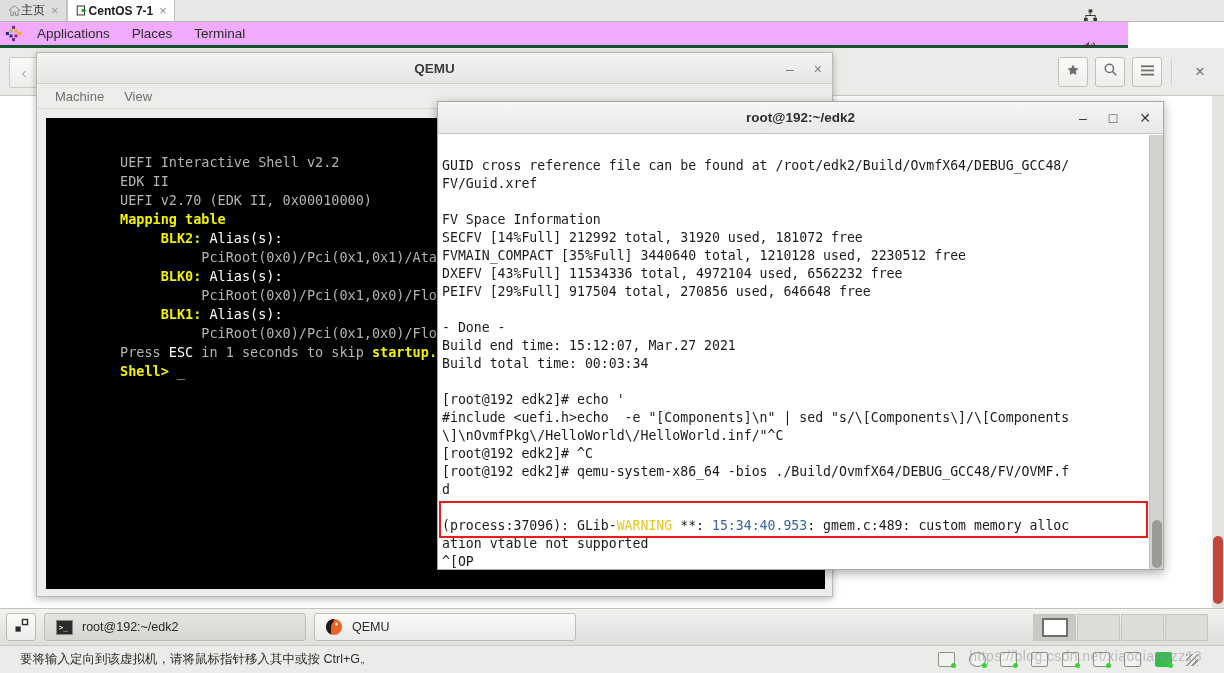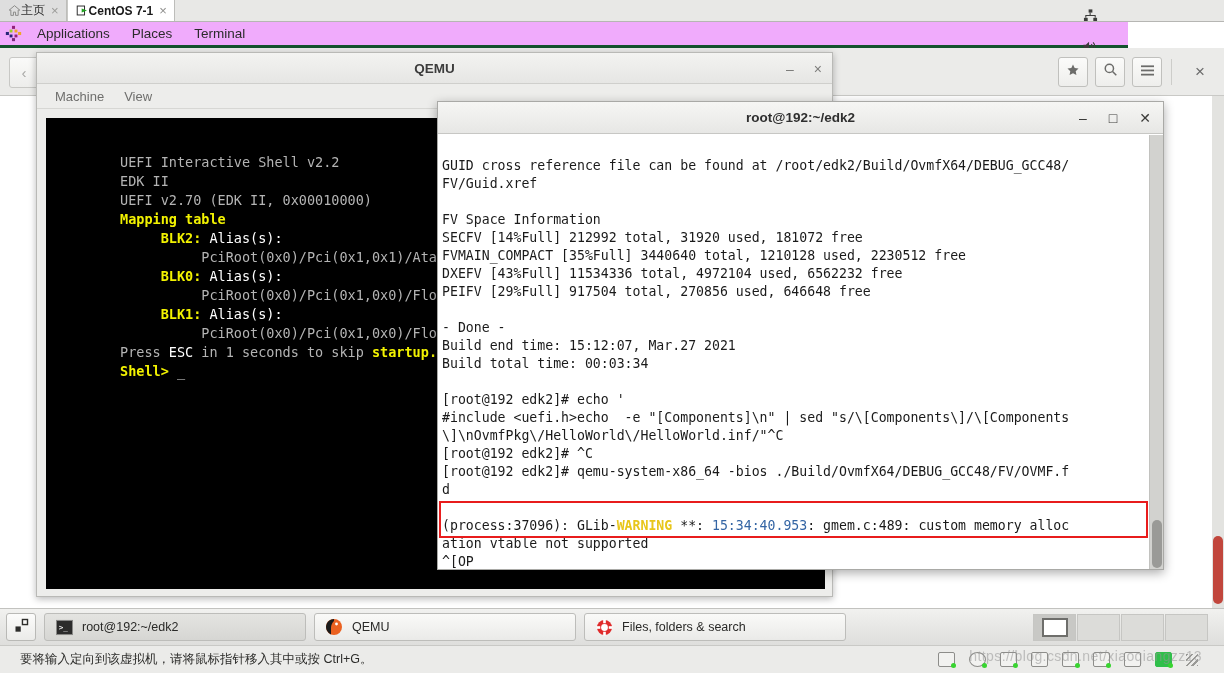--- a/index.html
+++ b/index.html
@@ -140,21 +140,21 @@
   .term-body {
     position: absolute; left: 0; top: 33px; right: 0; bottom: 0;
     background: #ffffff; overflow: hidden;
   }
   .term-text {
     font-family: "DejaVu Sans Mono", monospace;
     font-size: 13.2px; line-height: 18px;
     color: #1a1a1a; white-space: pre;
     padding: 22px 0 0 4px;
   }
-  .term-text .warn { color: #e8c61a; font-weight: bold; }
+  .term-text .warn { color: #e8c61a; font-weight: normal; }
   .term-text .tstamp { color: #3465a4; }
   .term-scroll {
     position: absolute; right: 0; top: 33px; width: 14px; bottom: 0;
     background: #d2d2cf; border-left: 1px solid #c2c2bf;
   }
   .term-thumb {
     position: absolute; left: 2px; width: 10px; border-radius: 5px;
     background: #9a9a97;
     top: 385px; height: 48px;
   }
@@ -420,33 +420,20 @@
   <div class="tb-item">
     <span class="tb-ico">
       <svg width="18" height="18" viewBox="0 0 18 18">
         <circle cx="9" cy="9" r="8" fill="#eb6120"></circle>
         <path d="M9 1a8 8 0 00-3 15.4V10c0-3 1.4-5.6 3-7z" fill="#1b1b1b"></path>
         <circle cx="11.5" cy="6" r="1.4" fill="#ffffff"></circle>
       </svg>
     </span>
     <span>QEMU</span>
   </div>
-  <div class="tb-item">
-    <span class="tb-ico">
-      <svg width="17" height="17" viewBox="0 0 18 18">
-        <circle cx="9" cy="9" r="8" fill="#e02b2b"></circle>
-        <circle cx="9" cy="9" r="3.6" fill="#ffffff"></circle>
-        <rect x="7.6" y="0.5" width="2.8" height="4" fill="#ffffff"></rect>
-        <rect x="7.6" y="13.5" width="2.8" height="4" fill="#ffffff"></rect>
-        <rect x="0.5" y="7.6" width="4" height="2.8" fill="#ffffff"></rect>
-        <rect x="13.5" y="7.6" width="4" height="2.8" fill="#ffffff"></rect>
-      </svg>
-    </span>
-    <span>Files, folders &amp; search</span>
-  </div>
   <div class="workspaces">
     <div class="ws active">
         <div class="mini"></div>
       </div>
     <div class="ws"></div>
     <div class="ws"></div>
     <div class="ws"></div>
   </div>
 </div>
 

